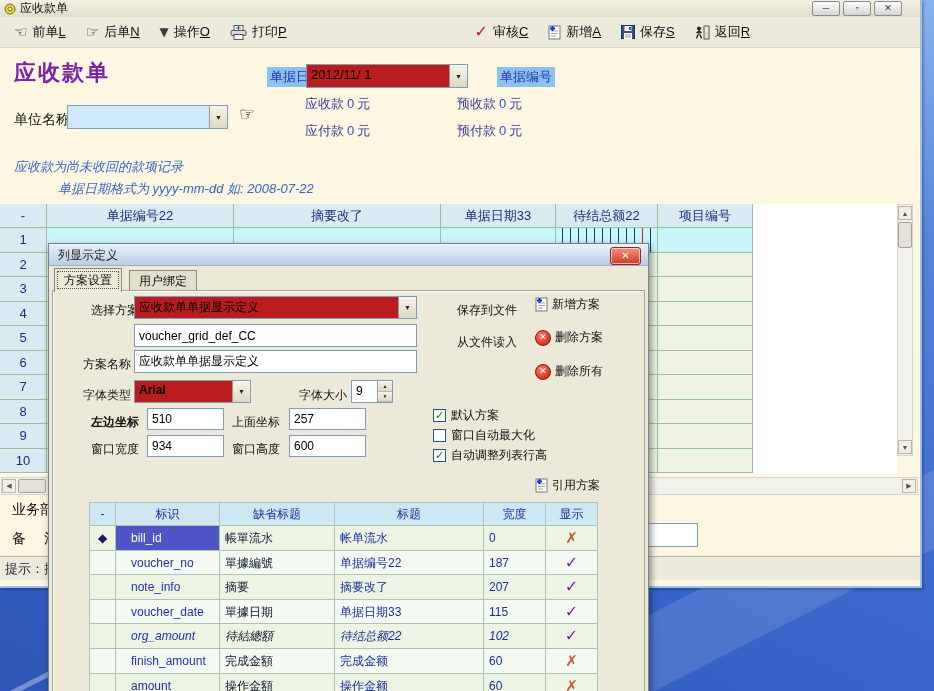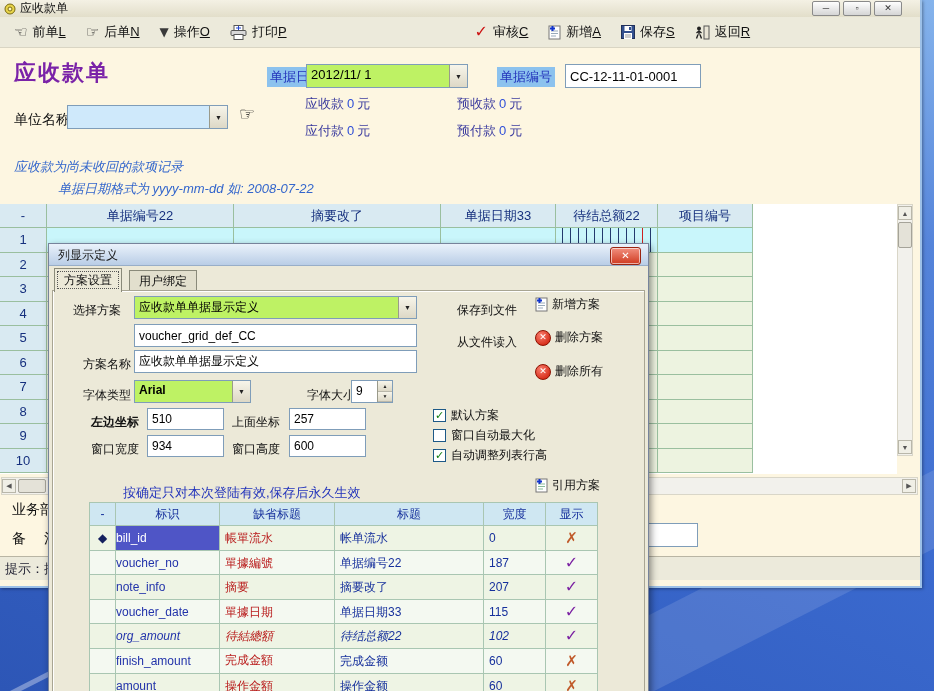--- a/index.html
+++ b/index.html
@@ -23,21 +23,21 @@
   #toolbar{position:absolute;left:0;top:17px;width:920px;height:30px;background:#eceadb;border-bottom:1px solid #d9d5c3;display:flex;align-items:center;}
   #tb-left{display:flex;margin-left:4px;}
   #tb-right{display:flex;margin-left:168px;}
   .tb-item{display:flex;align-items:center;gap:5px;padding:0 10px;height:28px;font-size:13px;color:#111;}
   .tb-item u{text-decoration:underline;}
   .glyph-icon{font-family:"DejaVu Sans",sans-serif;line-height:1;}
 
   #page-title{position:absolute;left:14px;top:58px;font-size:22px;font-weight:bold;color:#7a22a8;letter-spacing:2px;}
   .hl-label{position:absolute;background:#8cc2ee;color:#2233bb;font-size:13px;padding:1px 3px;}
   .field{box-sizing:border-box;position:absolute;background:#fff;border:1px solid #7f9db9;font-size:13px;padding:1px 4px;color:#000;font-family:"Liberation Sans","DejaVu Sans",sans-serif;}
-  .combo{position:absolute;box-sizing:border-box;background:#bef264;border:1px solid #7f9db9;display:flex;}
+  .combo{position:absolute;box-sizing:border-box;background:#b91c1c;border:1px solid #7f9db9;display:flex;}
   .combo .combo-text{flex:1;font-size:13px;padding:2px 4px;white-space:nowrap;overflow:hidden;}
   .combo .combo-btn{width:17px;background:linear-gradient(#f7f5ea,#ddd8c6);border-left:1px solid #9a9a8a;
     display:flex;align-items:center;justify-content:center;font-size:7px;color:#222;}
   .amt{position:absolute;font-size:13px;color:#3b3b9e;white-space:nowrap;}
   .amt .val{color:#2f4fd8;margin:0 3px;}
   .hint-it{position:absolute;font-size:13px;font-style:italic;color:#3366cc;}
 
   
   #grid{position:absolute;left:0;top:204px;width:897px;height:270px;background:#fff;}
   .g-row{display:flex;}
@@ -94,23 +94,23 @@
   
   #dlg-table{position:absolute;left:40px;top:258px;width:509px;}
   .t-row{display:flex;}
   .t-cell{box-sizing:border-box;border-right:1px solid #a9c6b2;border-bottom:1px solid #a9c6b2;
     font-size:12px;overflow:hidden;white-space:nowrap;}
   .t-head{background:#cfe7f2;color:#16309c;text-align:center;line-height:23px;height:24px;border-top:1px solid #a9c6b2;}
   .t-first{border-left:1px solid #a9c6b2;}
   .row-a{background:#eef4e4;}
   .row-b{background:#f4f9f1;}
   .c-mark{color:#14205e;text-align:center;font-family:"DejaVu Sans",sans-serif;}
-  .c-id{color:#2233aa;padding-left:0;}
+  .c-id{color:#2233aa;padding-left:15px;}
   .c-id.sel{background:#4f55c6;color:#fff;}
-  .c-def{color:#b91c1c;padding-left:5px;}
+  .c-def{color:#0f172a;padding-left:5px;}
   .c-title{color:#16309c;padding-left:5px;}
   .c-w{color:#16309c;padding-left:5px;}
   .c-show{text-align:center;font-family:"DejaVu Sans",sans-serif;font-weight:bold;}
   .c-show .ok{color:#7a1fa2;font-size:16px;}
   .c-show .no{color:#c05a2a;font-size:15px;}
 </style>
 </head>
 <body>
 
 <div id="screen">
@@ -193,21 +193,20 @@
 
     <div id="page-title">应收款单</div>
 
     <span class="hl-label" style="left:267px;top:67px;">单据日期</span>
     <div class="combo" style="left:306px;top:64px;width:162px;height:24px;">
       <span class="combo-text">2012/11/ 1</span>
       <span class="combo-btn">▼</span>
     </div>
 
     <span class="hl-label" style="left:497px;top:67px;">单据编号</span>
-    <input class="field" style="left: 565px; top: 64px; width: 136px; height: 24px;" value="CC-12-11-01-0001">
 
     <span class="plain-label" style="left:14px;top:111px;">单位名称</span>
     <div class="combo" style="left:67px;top:105px;width:161px;height:24px;background:#cfe9fb;">
       <span class="combo-text"></span>
       <span class="combo-btn">▼</span>
     </div>
     <span class="glyph-icon abs" style="left:239px;top:105px;font-size:18px;color:#111;">☞</span>
 
     <div id="amounts">
         <div class="amt" style="left: 305px; top: 95px;"><span class="lab">应收款</span><span class="val">0</span><span class="unit">元</span></div>
@@ -347,36 +346,36 @@
   <div id="dialog">
     <div id="dlg-titlebar">
       <span>列显示定义</span>
     </div>
     <div id="dlg-close">✕</div>
 
     <div class="dlg-tab active">方案设置</div>
     <div class="dlg-tab inactive">用户绑定</div>
     <div id="dlg-panel"></div>
 
-    <span class="dlg-label" style="left:24px;top:58px;">选择方案</span>
+    <span class="dlg-label" style="left:42px;top:58px;">选择方案</span>
     <div class="combo" style="left:85px;top:52px;width:283px;height:23px;">
       <span class="combo-text" style="font-size:12px;">应收款单单据显示定义</span>
       <span class="combo-btn">▼</span>
     </div>
     <input class="field" style="left: 85px; top: 80px; width: 283px; height: 23px; font-size: 12px;" value="voucher_grid_def_CC">
 
     <span class="dlg-label" style="left:34px;top:112px;">方案名称</span>
     <input class="field" style="left: 85px; top: 106px; width: 283px; height: 23px; font-size: 12px;" value="应收款单单据显示定义">
 
     <span class="dlg-label" style="left:34px;top:143px;">字体类型</span>
     <div class="combo" style="left:85px;top:136px;width:117px;height:23px;">
       <span class="combo-text" style="font-size:12px;font-weight:bold;">Arial</span>
       <span class="combo-btn">▼</span>
     </div>
-    <span class="dlg-label" style="left:258px;top:143px;">字体大小</span>
+    <span class="dlg-label" style="left:250px;top:143px;">字体大小</span>
     <div class="spin" style="left:302px;top:136px;width:42px;height:23px;">
       <span class="spin-val">9</span>
       <span class="spin-btns">
         <div>▲</div>
         <div>▼</div>
       </span>
     </div>
 
     <span class="dlg-label" style="left:42px;top:170px;font-weight:bold;">左边坐标</span>
     <input class="field" style="left: 98px; top: 164px; width: 77px; height: 22px; font-size: 12px;" value="510">
@@ -424,21 +423,20 @@
     </div>
     <div class="dlg-action" style="left:486px;top:233px;">
       <svg width="13" height="15">
           <rect x="1" y="1" width="11" height="13" fill="#fff" stroke="#777"></rect>
           <path d="M3 6h7M3 8.5h7M3 11h5" stroke="#8b9" stroke-width="1"></path>
           <path d="M4.5 1v5M2 3.5h5" stroke="#1133cc" stroke-width="2"></path>
         </svg>
       <span>引用方案</span>
     </div>
 
-    <div class="dlg-hint" style="left:74px;top:240px;">按确定只对本次登陆有效,保存后永久生效</div>
 
     <div id="dlg-table">
         <div class="t-row">
           <div class="t-cell t-head t-first" style="width: 27px;">-</div>
           <div class="t-cell t-head" style="width: 104px;">标识</div>
           <div class="t-cell t-head" style="width: 115px;">缺省标题</div>
           <div class="t-cell t-head" style="width: 149px;">标题</div>
           <div class="t-cell t-head" style="width: 62px;">宽度</div>
           <div class="t-cell t-head" style="width: 52px;">显示</div>
         </div>
@@ -478,21 +476,21 @@
           <div class="t-cell row-a c-mark t-first" style="width: 27px; line-height: 24.6px;"></div>
           <div class="t-cell row-a c-id" style="width: 104px; line-height: 24.6px;">org_amount</div>
           <div class="t-cell row-a c-def" style="width: 115px; line-height: 24.6px;">待結總額</div>
           <div class="t-cell row-a c-title" style="width: 149px; line-height: 24.6px;">待结总额22</div>
           <div class="t-cell row-a c-w" style="width: 62px; line-height: 24.6px;">102</div>
           <div class="t-cell row-a c-show" style="width: 52px; line-height: 24.6px;"><span class="ok">✓</span></div>
         </div>
         <div class="t-row" style="height: 24.6px;">
           <div class="t-cell row-b c-mark t-first" style="width: 27px; line-height: 24.6px;"></div>
           <div class="t-cell row-b c-id" style="width: 104px; line-height: 24.6px;">finish_amount</div>
-          <div class="t-cell row-b c-def" style="width: 115px; line-height: 24.6px; font-family: Liberation Mono, monospace;">完成金額</div>
+          <div class="t-cell row-b c-def" style="width: 115px; line-height: 24.6px;">完成金額</div>
           <div class="t-cell row-b c-title" style="width: 149px; line-height: 24.6px;">完成金额</div>
           <div class="t-cell row-b c-w" style="width: 62px; line-height: 24.6px;">60</div>
           <div class="t-cell row-b c-show" style="width: 52px; line-height: 24.6px;"><span class="no">✗</span></div>
         </div>
         <div class="t-row" style="height: 24.6px;">
           <div class="t-cell row-a c-mark t-first" style="width: 27px; line-height: 24.6px;"></div>
           <div class="t-cell row-a c-id" style="width: 104px; line-height: 24.6px;">amount</div>
           <div class="t-cell row-a c-def" style="width: 115px; line-height: 24.6px;">操作金額</div>
           <div class="t-cell row-a c-title" style="width: 149px; line-height: 24.6px;">操作金额</div>
           <div class="t-cell row-a c-w" style="width: 62px; line-height: 24.6px;">60</div>

